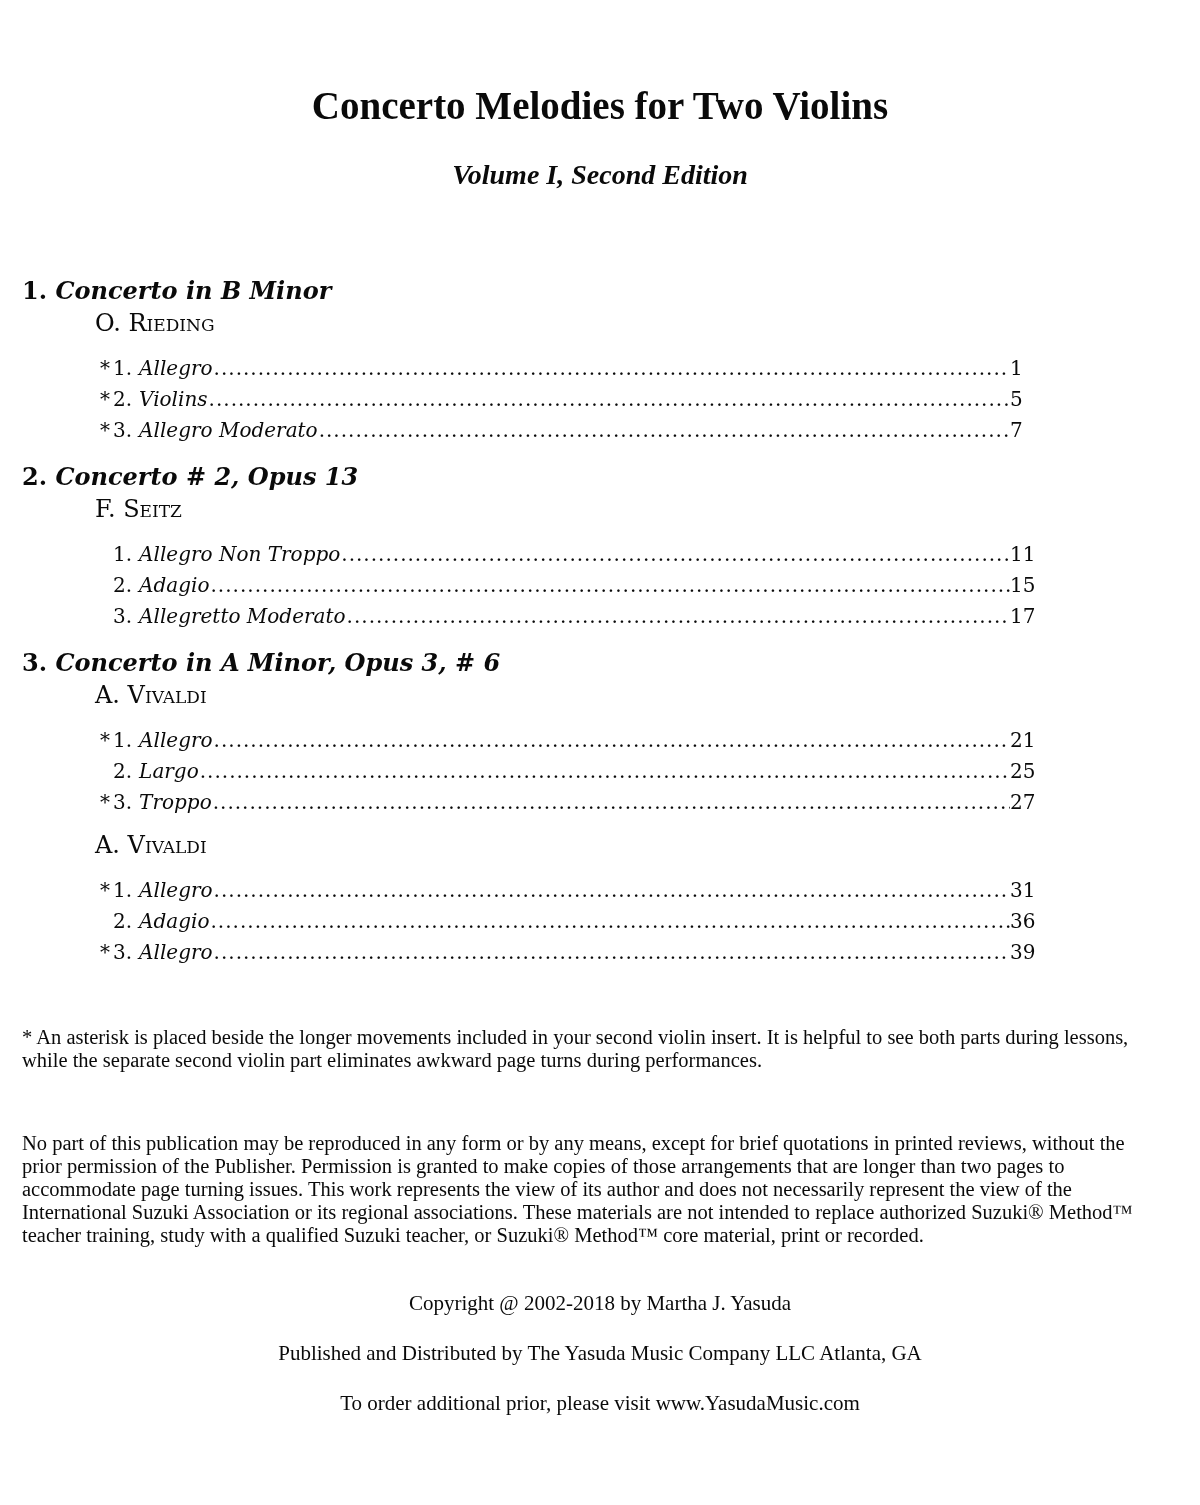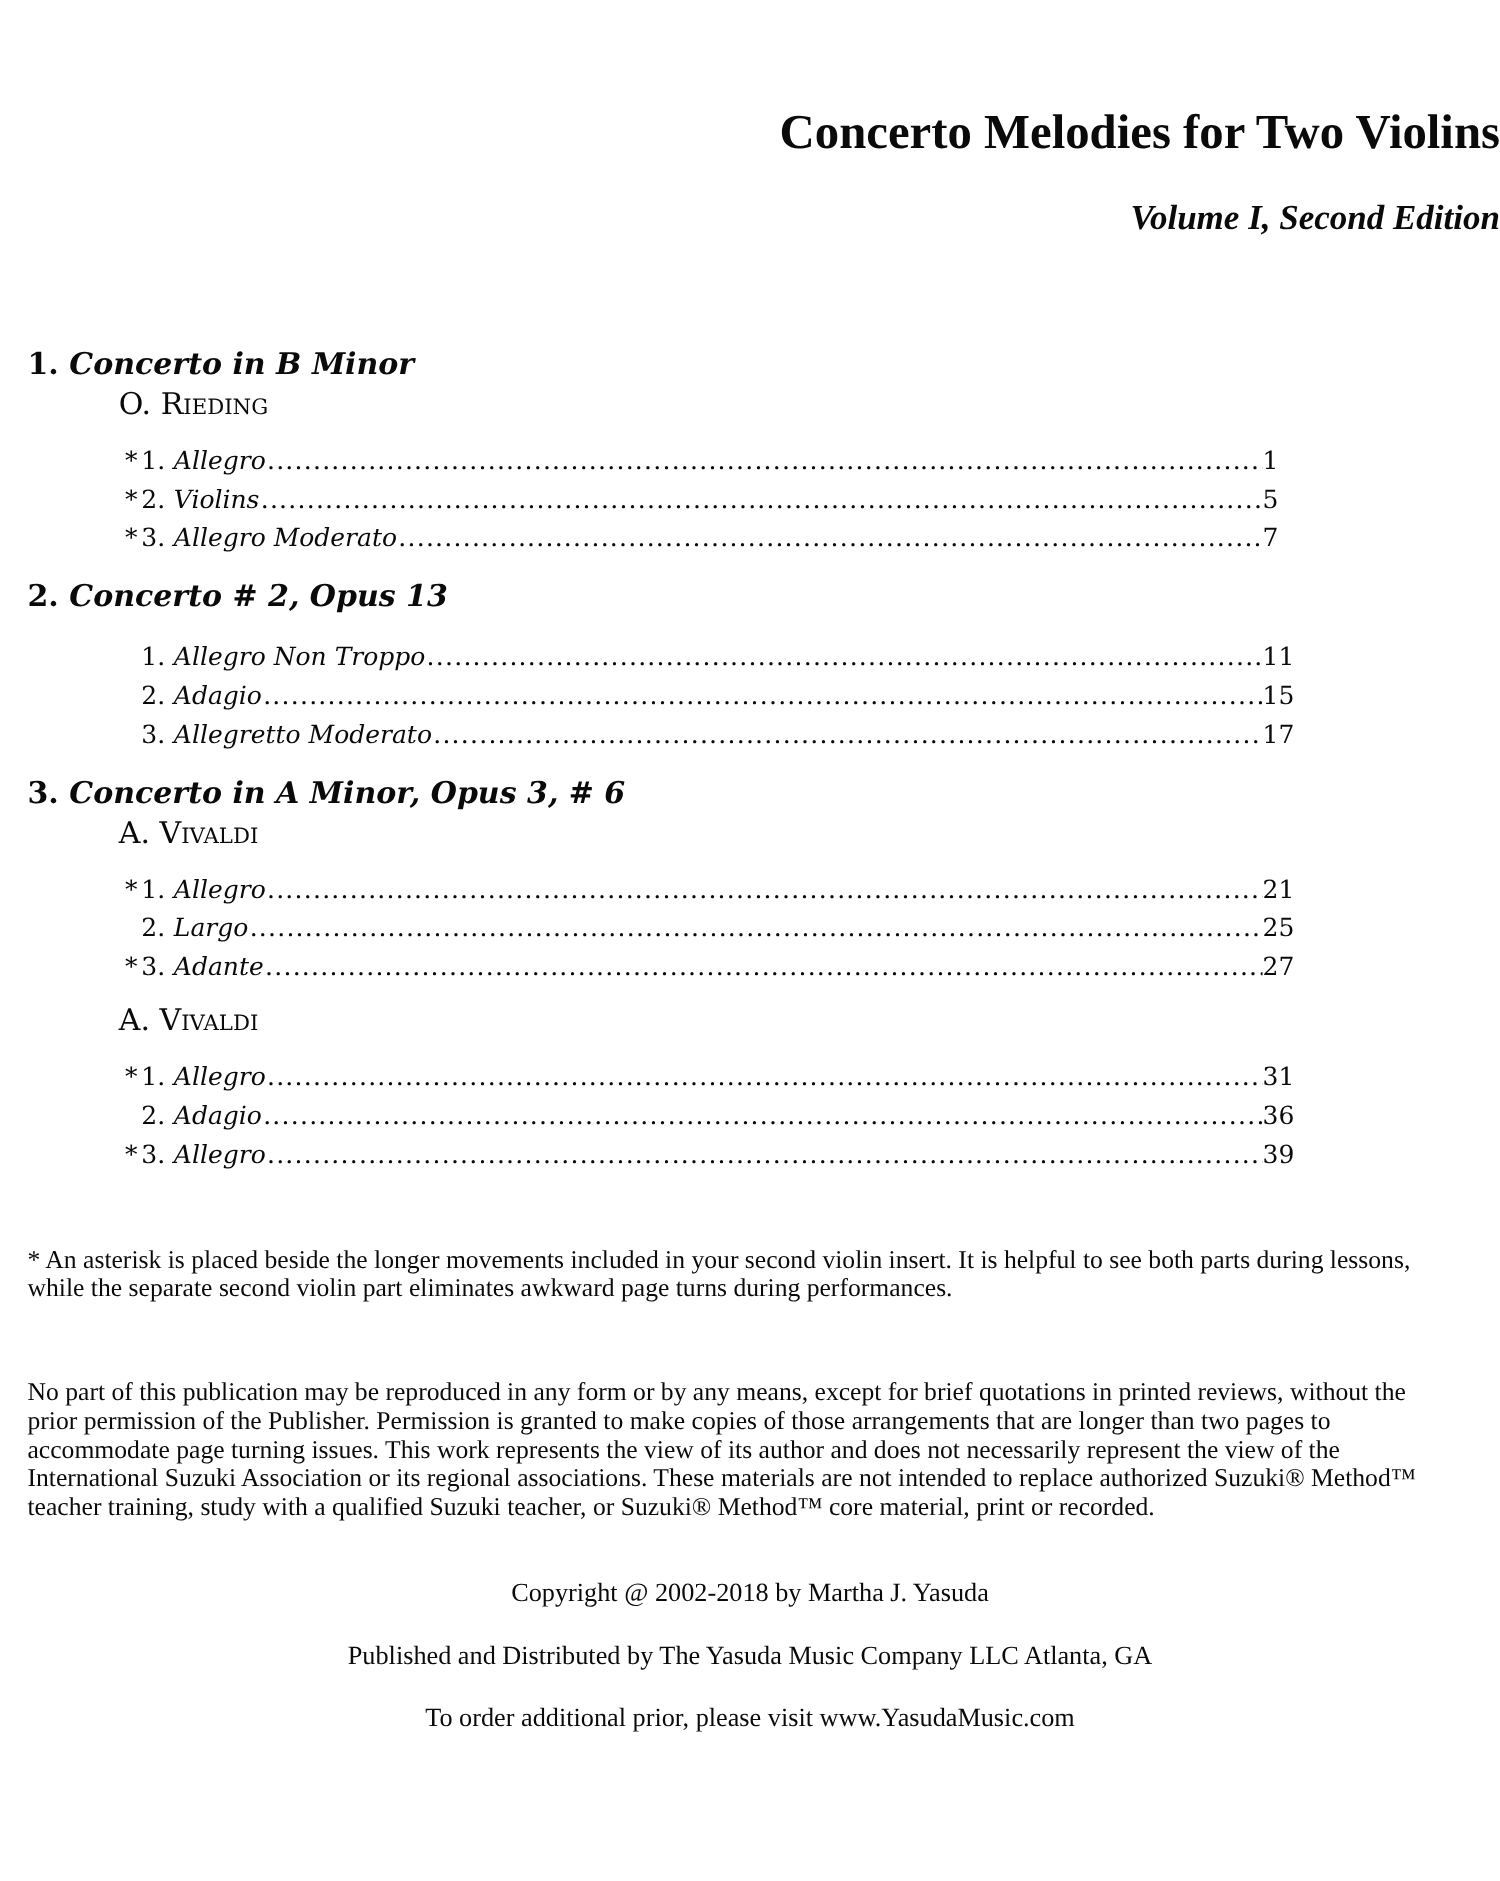--- a/index.html
+++ b/index.html
@@ -11,21 +11,21 @@
     position: relative;
     width: 1200px;
     min-height: 1505px;
     margin: 0 auto;
     background: #ffffff;
     color: #0a0a0a;
     font-family: "Liberation Serif", serif;
     overflow: hidden;
   }
   
-  header { padding-top: 84px; text-align: right; }
+  header { padding-top: 84px; text-align: center; }
   .title {
     margin: 0;
     font-family: "Liberation Serif", serif;
     font-weight: bold;
     font-size: 39px;
     line-height: 1.15;
     letter-spacing: 0px;
   }
   .subtitle {
     margin: 30px 0 0 0;
@@ -157,20 +157,21 @@
     <span class="pg">7</span>
   </div>
 </div>
   </section>
 
   <section class="toc-section">
     <h3 class="section-heading">
       <span class="sec-num">2.</span>
       <span class="sec-title">Concerto # 2, Opus 13</span>
     </h3>
+    <div class="composer">F. Seitz</div>
     <div class="movements">
   <div class="movement-row">
     <span class="ast"></span>
     <span class="mov-num">1.</span>
     <span class="mov-name">Allegro Non Troppo</span>
     <span class="dots"></span>
     <span class="pg">11</span>
   </div>
 
   <div class="movement-row">
@@ -210,21 +211,21 @@
     <span class="ast"></span>
     <span class="mov-num">2.</span>
     <span class="mov-name">Largo</span>
     <span class="dots"></span>
     <span class="pg">25</span>
   </div>
 
   <div class="movement-row">
     <span class="ast">*</span>
     <span class="mov-num">3.</span>
-    <span class="mov-name">Adante</span>
+    <span class="mov-name">Troppo</span>
     <span class="dots"></span>
     <span class="pg">27</span>
   </div>
 </div>
   </section>
 
   <section class="toc-section">
     <div class="composer">A. Vivaldi</div>
     <div class="movements">
   <div class="movement-row">

